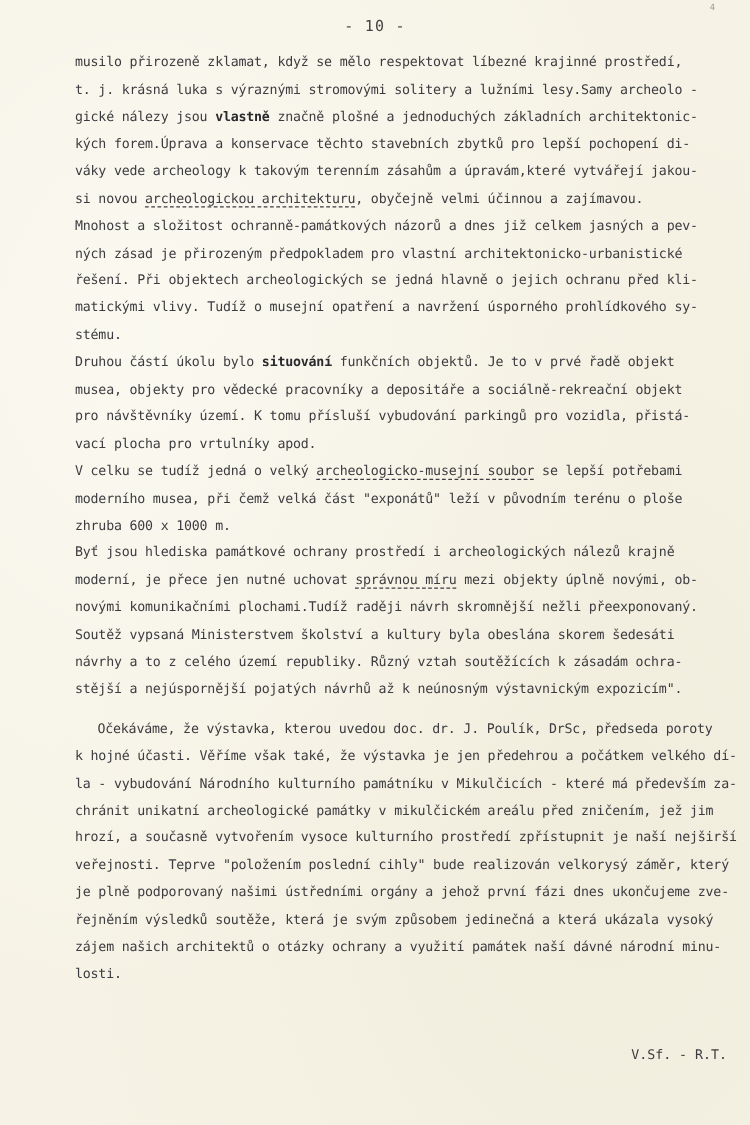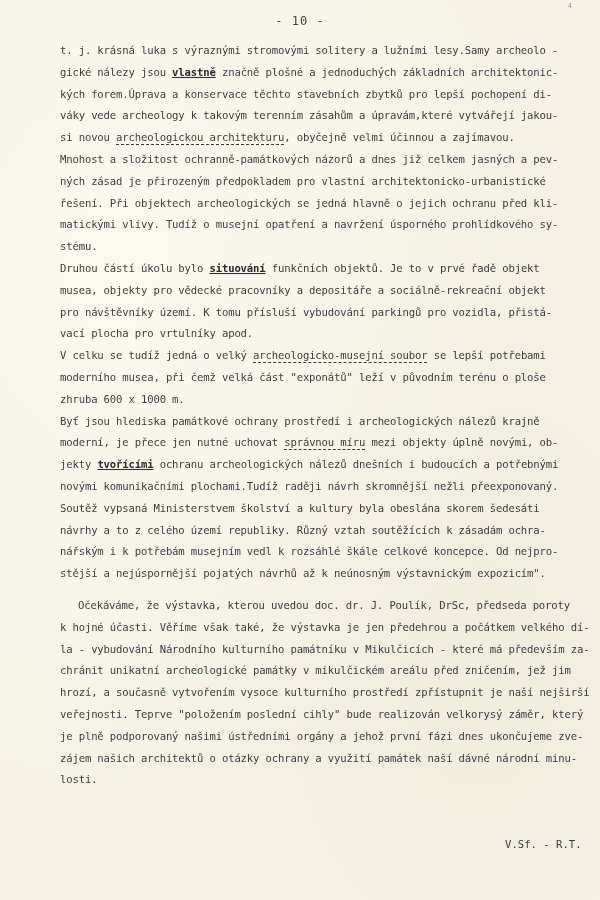--- a/index.html
+++ b/index.html
@@ -56,21 +56,20 @@
       color: #3c3c40;
     }
     .line .u {
       text-decoration: underline;
       text-decoration-style: dashed;
       text-underline-offset: 3px;
     }
     .line .b {
       font-weight: bold;
       color: #2a2a2e;
-      text-decoration: underline;
     }
     .gap {
       height: 10px;
     }
     .indent {
       padding-left: 8px;
       text-align: center;
     }
     .signature {
       position: absolute;
@@ -83,20 +82,21 @@
   </style>
 </head>
 <body>
 
 <div class="page">
   <div class="corner-mark">4</div>
   <div class="page-number">- 10 -</div>
 
   <div class="body-text" id="body-text">
       <div>
+        <div class="line"><span>musilo přirozeně zklamat, když se mělo  respektovat líbezné krajinné prostředí,</span></div>
         <div class="line"><span>t. j. krásná luka s výraznými stromovými solitery a lužními lesy.Samy archeolo -</span></div>
         <div class="line"><span>gické nálezy jsou </span><span class="b">vlastně</span><span> značně plošné a jednoduchých základních architektonic-</span></div>
         <div class="line"><span>kých forem.Úprava a konservace těchto stavebních zbytků pro lepší pochopení  di-</span></div>
         <div class="line"><span>váky vede archeology k takovým terenním zásahům a úpravám,které vytvářejí jakou-</span></div>
         <div class="line"><span>si novou </span><span class="u">archeologickou architekturu</span><span>, obyčejně velmi účinnou a zajímavou.</span></div>
       </div>
       <div>
         <div class="line"><span>Mnohost a složitost ochranně-památkových názorů a dnes již celkem jasných a pev-</span></div>
         <div class="line"><span>ných zásad je přirozeným  předpokladem pro vlastní  architektonicko-urbanistické</span></div>
         <div class="line"><span>řešení. Při objektech archeologických se jedná hlavně o jejich ochranu před kli-</span></div>
@@ -110,35 +110,34 @@
         <div class="line"><span>vací plocha pro vrtulníky apod.</span></div>
       </div>
       <div>
         <div class="line"><span>V celku se tudíž jedná o velký  </span><span class="u">archeologicko-musejní soubor</span><span> se lepší  potřebami</span></div>
         <div class="line"><span>moderního musea, při čemž velká část  "exponátů" leží v původním  terénu o ploše</span></div>
         <div class="line"><span>zhruba 600 x 1000 m.</span></div>
       </div>
       <div>
         <div class="line"><span>Byť jsou hlediska  památkové ochrany  prostředí i archeologických  nálezů krajně</span></div>
         <div class="line"><span>moderní, je přece jen nutné uchovat </span><span class="u">správnou míru</span><span> mezi objekty úplně novými, ob-</span></div>
-        <div class="line"><span>jekty </span><span class="b">tvořícími</span><span> ochranu archeologických nálezů dnešních i budoucích a potřebnými</span></div>
         <div class="line"><span>novými komunikačními plochami.Tudíž raději návrh skromnější nežli přeexponovaný.</span></div>
         <div class="line"><span>Soutěž vypsaná  Ministerstvem školství a kultury  byla obeslána skorem  šedesáti</span></div>
         <div class="line"><span>návrhy a to z celého  území republiky. Různý vztah  soutěžících k zásadám ochra-</span></div>
-        <div class="line"><span>nářským i k potřebám musejním vedl k rozsáhlé škále celkové koncepce. Od nejpro-</span></div>
         <div class="line"><span>stější a nejúspornější  pojatých návrhů  až k neúnosným  výstavnickým  expozicím".</span></div>
       </div>
       <div class="gap"></div>
       <div>
         <div class="line indent"><span>Očekáváme, že výstavka, kterou uvedou  doc. dr. J. Poulík, DrSc, předseda poroty</span></div>
         <div class="line"><span>k hojné účasti. Věříme však také, že výstavka je jen předehrou a počátkem velkého dí-</span></div>
         <div class="line"><span>la - vybudování Národního kulturního památníku v Mikulčicích - které má především za-</span></div>
         <div class="line"><span>chránit unikatní  archeologické památky v mikulčickém areálu  před zničením, jež  jim</span></div>
         <div class="line"><span>hrozí, a současně vytvořením vysoce kulturního prostředí zpřístupnit je naší nejširší</span></div>
         <div class="line"><span>veřejnosti. Teprve  "položením poslední cihly" bude realizován velkorysý záměr, který</span></div>
         <div class="line"><span>je plně podporovaný našimi  ústředními orgány a jehož první fázi dnes ukončujeme zve-</span></div>
+        <div class="line"><span>řejněním výsledků  soutěže, která je svým  způsobem jedinečná a která ukázala  vysoký</span></div>
         <div class="line"><span>zájem našich  architektů o otázky ochrany a využití  památek naší dávné národní minu-</span></div>
         <div class="line"><span>losti.</span></div>
       </div>
     </div>
 
   <div class="signature">V.Sf. - R.T.</div>
 </div>
 
 </body></html>

